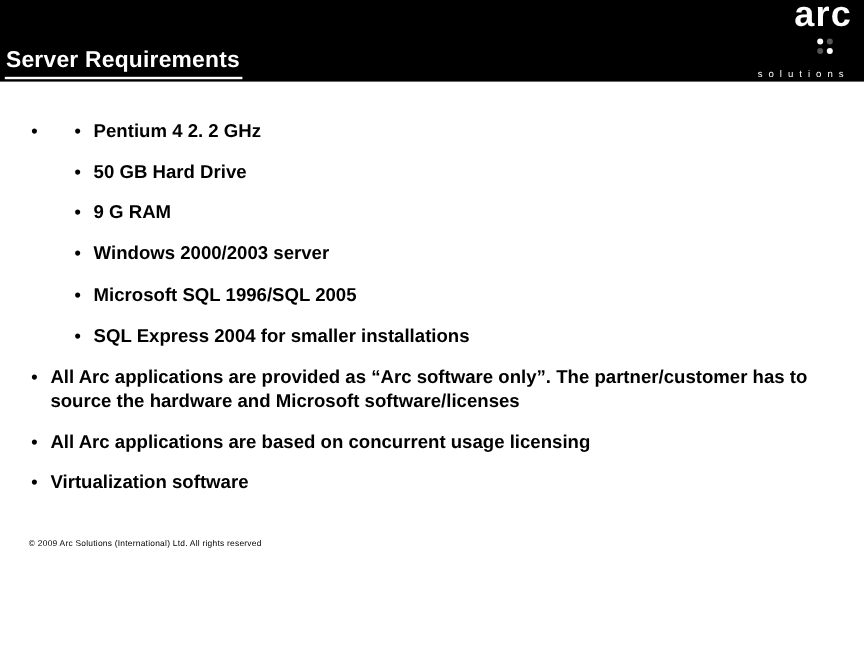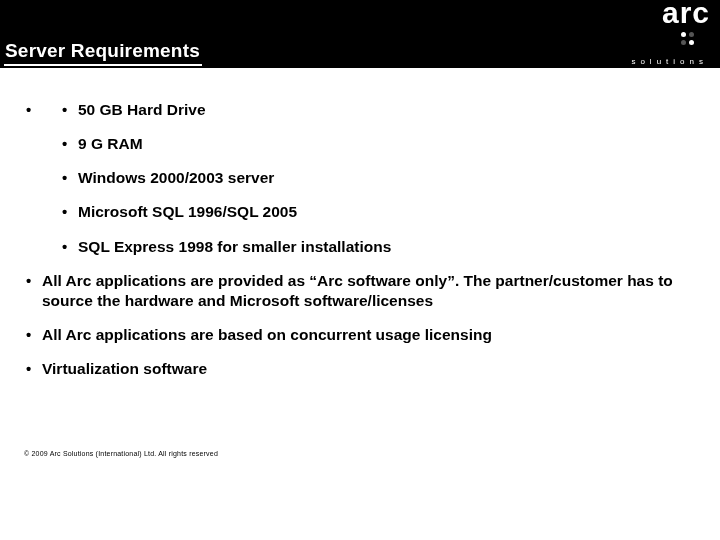--- a/index.html
+++ b/index.html
@@ -69,25 +69,26 @@
         </span>
       </div>
       <div class="logo-sub">solutions</div>
     </div>
   </div>
 
   <div class="body">
     <ul class="top">
       <li>
         <ul class="sub">
+          <li><span>Pentium 4 2. 2 GHz</span></li>
           <li><span>50 GB Hard Drive</span></li>
           <li><span>9 G RAM</span></li>
           <li><span>Windows 2000/2003 server</span></li>
           <li><span>Microsoft SQL 1996/SQL 2005</span></li>
-          <li><span>SQL Express 1998 for smaller installations</span></li>
+          <li><span>SQL Express 2004 for smaller installations</span></li>
         </ul>
       </li>
       <li><span>All Arc applications are provided as “Arc software only”. The partner/customer has to source the hardware and Microsoft software/licenses</span></li>
       <li><span>All Arc applications are based on concurrent usage licensing</span></li>
       <li><span>Virtualization software</span></li>
     </ul>
   </div>
 
   <div class="footer">© 2009 Arc Solutions (International) Ltd. All rights reserved</div>
 </div>

